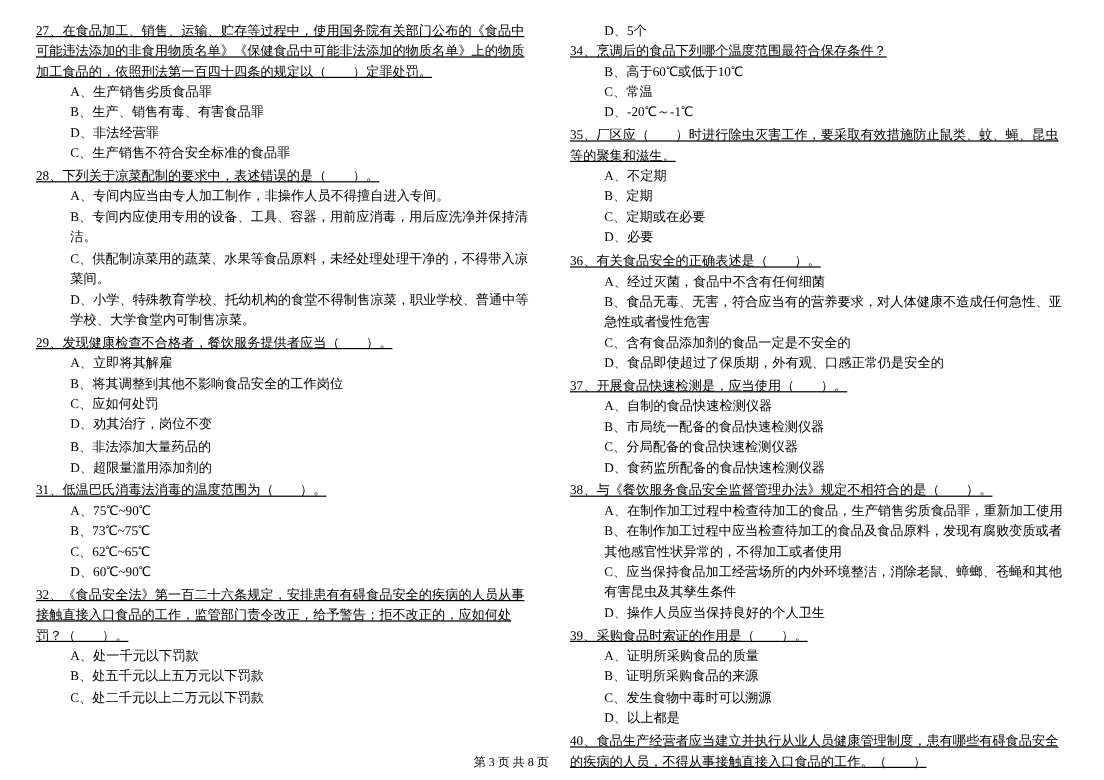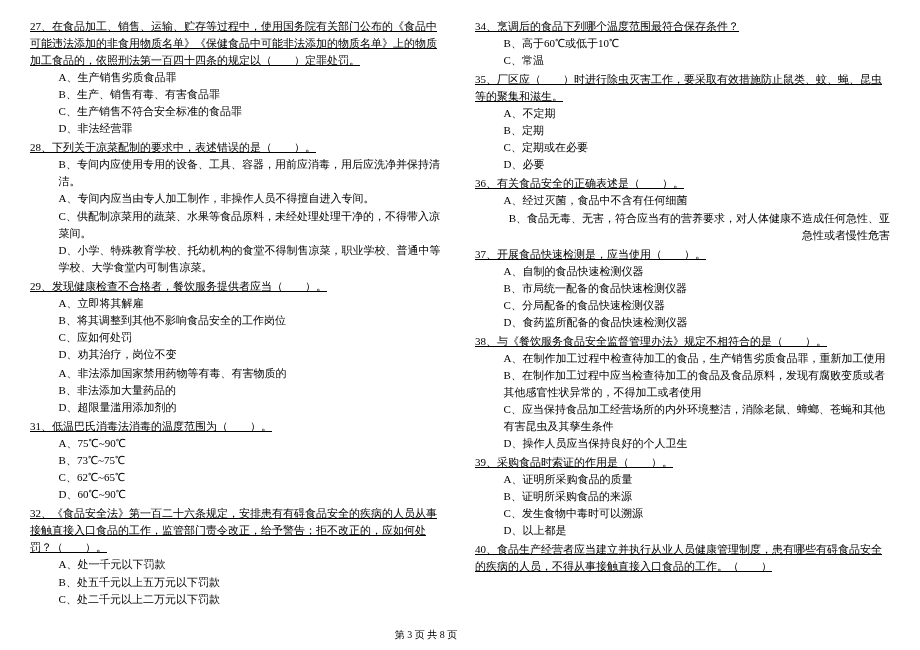--- a/index.html
+++ b/index.html
@@ -48,42 +48,41 @@
 </head>
 <body>
 
 <div class="page">
   <div class="col">
 
     <div class="q">
       <span class="q-text">27、在食品加工、销售、运输、贮存等过程中，使用国务院有关部门公布的《食品中可能违法添加的非食用物质名单》《保健食品中可能非法添加的物质名单》上的物质加工食品的，依照刑法第一百四十四条的规定以（　　）定罪处罚。</span>
       <span class="opt">A、生产销售劣质食品罪</span>
       <span class="opt">B、生产、销售有毒、有害食品罪</span>
+      <span class="opt">D、非法经营罪</span>
       <span class="opt">C、生产销售不符合安全标准的食品罪</span>
-      <span class="opt">D、非法经营罪</span>
     </div>
 
     <div class="q">
       <span class="q-text">28、下列关于凉菜配制的要求中，表述错误的是（　　）。</span>
+      <span class="opt">A、专间内应当由专人加工制作，非操作人员不得擅自进入专间。</span>
       <span class="opt">B、专间内应使用专用的设备、工具、容器，用前应消毒，用后应洗净并保持清洁。</span>
-      <span class="opt">A、专间内应当由专人加工制作，非操作人员不得擅自进入专间。</span>
       <span class="opt">C、供配制凉菜用的蔬菜、水果等食品原料，未经处理处理干净的，不得带入凉菜间。</span>
       <span class="opt-wide" style="padding-left:2.6em;text-indent:-0em;">D、小学、特殊教育学校、托幼机构的食堂不得制售凉菜，职业学校、普通中等学校、大学食堂内可制售凉菜。</span>
     </div>
 
     <div class="q">
       <span class="q-text">29、发现健康检查不合格者，餐饮服务提供者应当（　　）。</span>
       <span class="opt">A、立即将其解雇</span>
       <span class="opt">B、将其调整到其他不影响食品安全的工作岗位</span>
       <span class="opt">C、应如何处罚</span>
       <span class="opt">D、劝其治疗，岗位不变</span>
     </div>
 
     <div class="q">
-      <span class="opt">A、非法添加国家禁用药物等有毒、有害物质的</span>
       <span class="opt">B、非法添加大量药品的</span>
       <span class="opt">D、超限量滥用添加剂的</span>
     </div>
 
     <div class="q">
       <span class="q-text">31、低温巴氏消毒法消毒的温度范围为（　　）。</span>
       <span class="opt">A、75℃~90℃</span>
       <span class="opt">B、73℃~75℃</span>
       <span class="opt">C、62℃~65℃</span>
       <span class="opt">D、60℃~90℃</span>
@@ -94,39 +93,43 @@
       <span class="opt">A、处一千元以下罚款</span>
       <span class="opt">B、处五千元以上五万元以下罚款</span>
       <span class="opt">C、处二千元以上二万元以下罚款</span>
 
     </div>
 
   </div>
 
   <div class="col">
 
+    <span class="opt">D、5个</span>
 
     <div class="q">
       <span class="q-text">34、烹调后的食品下列哪个温度范围最符合保存条件？</span>
       <span class="opt">B、高于60℃或低于10℃</span>
       <span class="opt">C、常温</span>
+      <span class="opt">D、-20℃～-1℃</span>
     </div>
 
     <div class="q">
       <span class="q-text">35、厂区应（　　）时进行除虫灭害工作，要采取有效措施防止鼠类、蚊、蝇、昆虫等的聚集和滋生。</span>
       <span class="opt">A、不定期</span>
       <span class="opt">B、定期</span>
       <span class="opt">C、定期或在必要</span>
       <span class="opt">D、必要</span>
     </div>
 
     <div class="q">
       <span class="q-text">36、有关食品安全的正确表述是（　　）。</span>
       <span class="opt">A、经过灭菌，食品中不含有任何细菌</span>
-      <span class="opt-wide" style="padding-left:2.6em;text-indent:0;text-align:right;">B、食品无毒、无害，符合应当有的营养要求，对人体健康不造成任何急性、亚急性或者慢性危害</span>
+      <span class="opt-wide" style="padding-left:2.6em;text-indent:0;">B、食品无毒、无害，符合应当有的营养要求，对人体健康不造成任何急性、亚急性或者慢性危害</span>
+      <span class="opt">C、含有食品添加剂的食品一定是不安全的</span>
+      <span class="opt">D、食品即使超过了保质期，外有观、口感正常仍是安全的</span>
     </div>
 
     <div class="q">
       <span class="q-text">37、开展食品快速检测是，应当使用（　　）。</span>
       <span class="opt">A、自制的食品快速检测仪器</span>
       <span class="opt">B、市局统一配备的食品快速检测仪器</span>
       <span class="opt">C、分局配备的食品快速检测仪器</span>
       <span class="opt">D、食药监所配备的食品快速检测仪器</span>
     </div>
 

